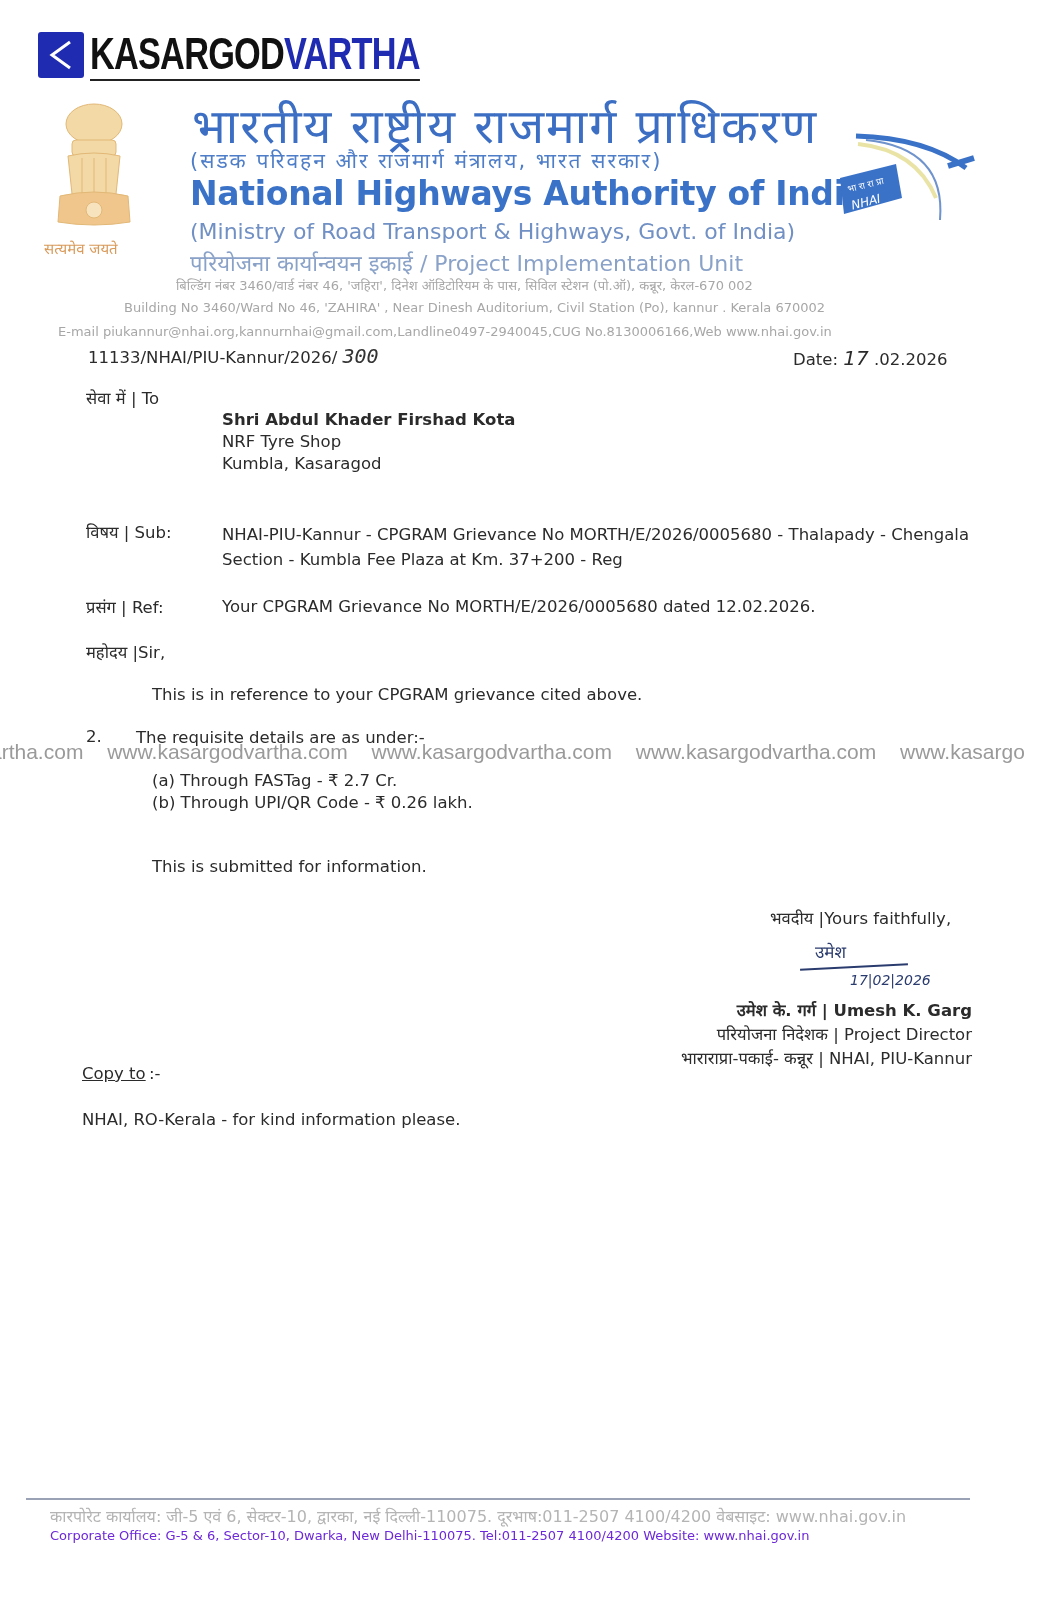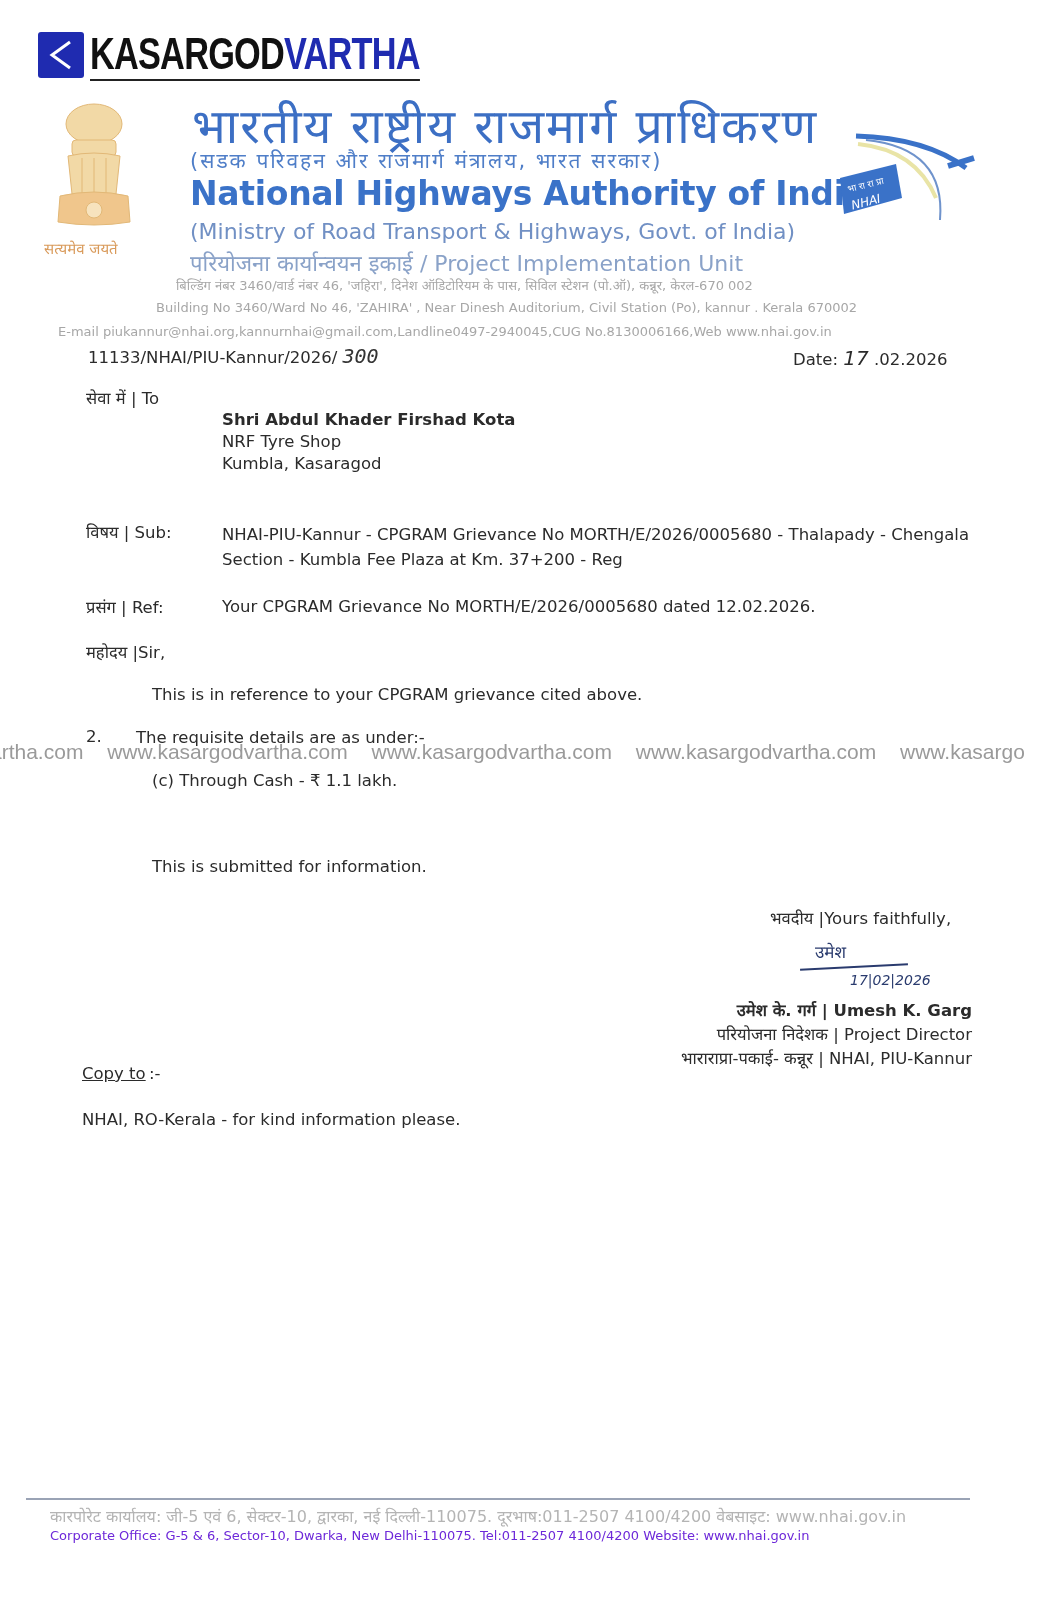--- a/index.html
+++ b/index.html
@@ -23,21 +23,21 @@
   .hin-title { left: 192px; top: 92px; font-size: 48px; color: #3c6fc4; letter-spacing: 2px; white-space: nowrap; }
   .hin-sub { left: 190px; top: 146px; font-size: 21px; color: #4f7ec8; letter-spacing: 2px; white-space: nowrap; }
   .eng-title { left: 190px; top: 174px; font-family: "DejaVu Sans", sans-serif; font-weight: bold; font-size: 33px; color: #3a72c8; white-space: nowrap; letter-spacing: -0.3px; }
   .eng-sub { left: 190px; top: 219px; font-size: 22px; color: #7190c4; white-space: nowrap; }
   .piu-line { left: 190px; top: 247px; font-size: 22px; color: #8aa2c8; white-space: nowrap; }
 
   .nhai-logo { left: 836px; top: 128px; width: 140px; height: 100px; }
 
   .addr { font-size: 13px; color: #a7a7a7; white-space: nowrap; }
   .addr1 { left: 176px; top: 276px; }
-  .addr2 { left: 124px; top: 300px; margin-left: 32px; }
+  .addr2 { left: 124px; top: 300px; }
   .addr3 { left: 58px; top: 324px; }
 
   .body-text { font-size: 16.5px; color: #2b2b2b; white-space: nowrap; }
   .letterno { left: 88px; top: 344px; }
   .letterno-hand { font-family: "DejaVu Sans Mono", monospace; font-style: italic; font-size: 20px; color: #333; }
   .date { left: 793px; top: 346px; }
   .date-hand { font-style: italic; font-size: 20px; }
 
   .to-label { left: 86px; top: 386px; }
   .addressee { left: 222px; top: 409px; line-height: 22px; }
@@ -145,21 +145,22 @@
 <div class="abs body-text ref-text">Your CPGRAM Grievance No MORTH/E/2026/0005680 dated 12.02.2026.</div>
 
 <div class="abs body-text sir">महोदय |Sir,</div>
 <div class="abs body-text para1">This is in reference to your CPGRAM grievance cited above.</div>
 <div class="abs body-text para2-num">2.</div>
 <div class="abs body-text para2">The requisite details are as under:-</div>
 
 <div class="abs watermark-row">artha.com www.kasargodvartha.com www.kasargodvartha.com www.kasargodvartha.com www.kasargo</div>
 
 <div class="abs body-text items">
-  <div>(c) Through Cash - ₹ 1.1 lakh.</div>
+  <div>(a) Through FASTag - ₹ 2.7 Cr.</div>
+  <div>(b) Through UPI/QR Code - ₹ 0.26 lakh.</div>
 </div>
 <div class="abs body-text submitted">This is submitted for information.</div>
 
 <div class="abs body-text closing">भवदीय |Yours faithfully,</div>
 <div class="abs sign-hand">उमेश</div>
 <div class="abs sign-line"></div>
 <div class="abs sign-date">17|02|2026</div>
 <div class="abs body-text sig-name">उमेश के. गर्ग | Umesh K. Garg</div>
 <div class="abs body-text sig-desig">परियोजना निदेशक | Project Director</div>
 <div class="abs body-text sig-office">भाराराप्रा-पकाई- कन्नूर | NHAI, PIU-Kannur</div>

